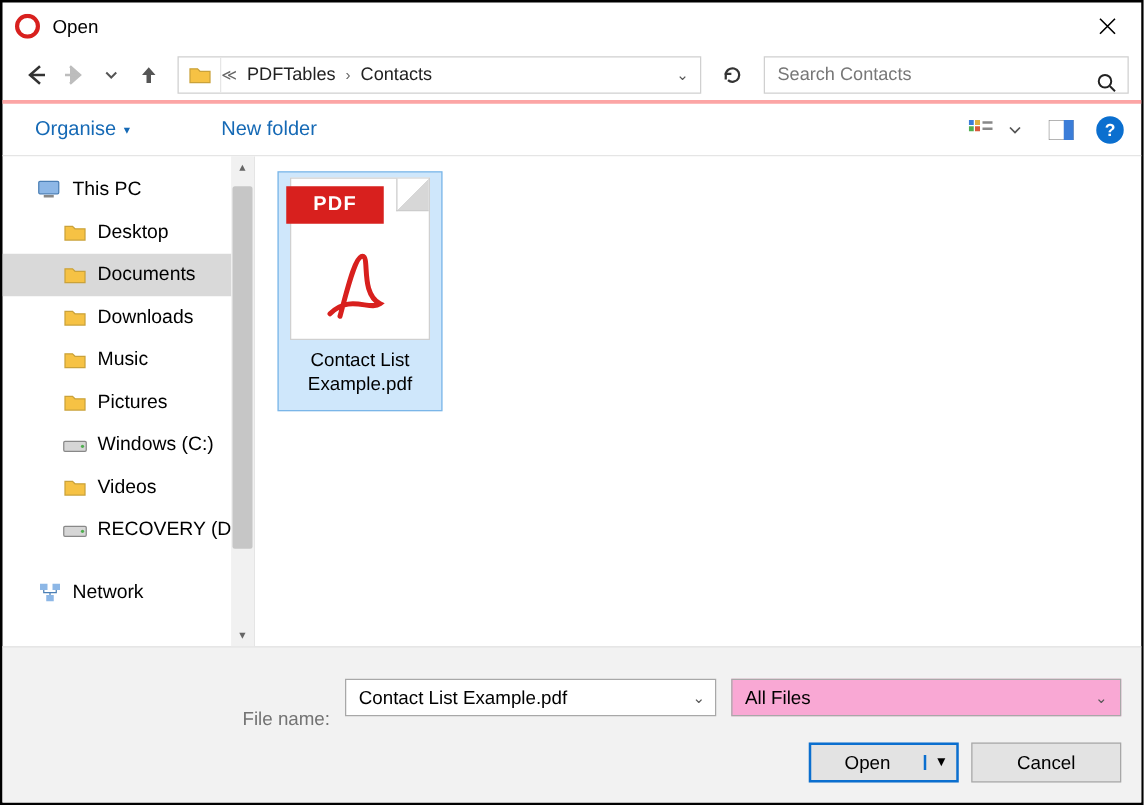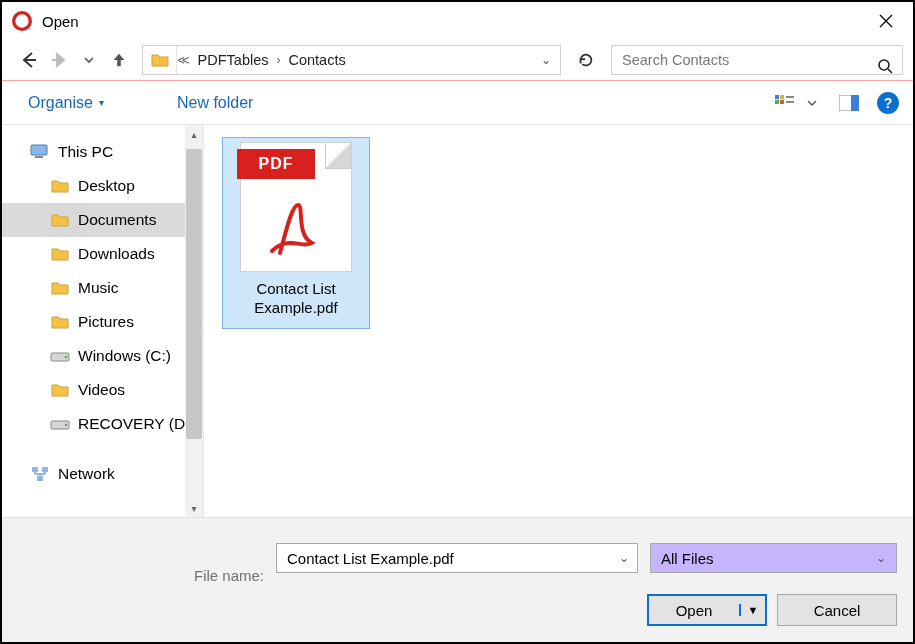--- a/index.html
+++ b/index.html
@@ -23,54 +23,54 @@
   .crumbbar .crumb { padding: 0 8px; font-size: 14.5px; color: #222; }
   .crumbbar .chev { color: #666; font-size: 12px; }
   .crumbbar .filler { flex: 1; }
   .crumbbar .drop { width: 28px; text-align: center; color: #555; font-size: 12px; }
   .refresh { width: 30px; height: 30px; display: flex; align-items: center; justify-content: center; border: 1px solid transparent; }
   .searchbox { width: 292px; height: 30px; border: 1px solid #d0d0d0; display: flex; align-items: flex-end; margin-left: 6px; background: #fff; gap: 32px; }
   .searchbox input { border: none; outline: none; flex: 1; height: 100%; padding: 0 10px; font-size: 14.5px; color: #333; background: transparent; }
   .searchbox input::placeholder { color: #777; }
   .searchbox .mag { width: 34px; display: flex; align-items: center; justify-content: center; }
   
-  .toolbar { height: 44px; display: flex; align-items: center; padding: 0 14px 0 26px; border-top: 1px solid #fca5a5; }
+  .toolbar { height: 44px; display: flex; align-items: center; padding: 0 14px 0 26px; border-top: 3px solid #fca5a5; }
   .toolbar .tbtn { font-size: 16px; color: #1569b5; display: flex; align-items: center; gap: 6px; }
   .toolbar .tbtn .tri { font-size: 10px; color: #1569b5; }
   .toolbar .newf { margin-left: 73px; }
   .toolbar .rspace { flex: 1; }
   .toolbar .view-ico { width: 24px; height: 24px; margin: 0 4px; display: flex; align-items: center; justify-content: center; }
   .help-ico { width: 22px; height: 22px; border-radius: 50%; background: #0b6fcf; color: #fff; font-weight: bold; font-size: 14px; display:flex; align-items:center; justify-content:center; margin-left: 12px;}
   
   .body { flex: 1; display: flex; border-top: 1px solid #e5e5e5; overflow: hidden; }
   .tree { width: 202px; border-right: 1px solid #e5e5e5; position: relative; padding-top: 10px; }
   .tree-scroll { position: absolute; right: 0; top: 0; width: 18px; height: 100%; background: #f1f1f1; display:flex; flex-direction:column;}
   .tree-scroll .up, .tree-scroll .dn { height: 18px; display:flex; align-items:center; justify-content:center; font-size:10px; color:#666; background:#f1f1f1;}
   .tree-scroll .track { flex:1; background:#f1f1f1; position:relative;}
   .tree-scroll .thumb { position:absolute; left:1px; right:1px; top:6px; height:290px; background:#c6c6c6; border-radius:2px;}
   .node { display: flex; align-items: center; height: 34px; padding-left: 28px; font-size: 15.5px; color: #000; gap: 8px; }
   .node.child { padding-left: 48px; }
   .node.sel { background: #d9d9d9; }
   .node .ic { width: 20px; height: 18px; display:flex; align-items:center; justify-content:center; }
   
   .content { flex: 1; padding: 12px 18px; display: flex; align-items: flex-start; gap: 16px; }
-  .fileitem { width: 148px; padding: 4px; border: 1px solid #7bb6e8; background: #cfe7fb; text-align: center; }
+  .fileitem { width: 132px; padding: 4px; border: 1px solid #7bb6e8; background: #cfe7fb; text-align: center; }
   .fileitem .thumb { height: 130px; background: #fff; margin: 0 auto 8px; position: relative; width: 112px; border:1px solid #d0d0d0;}
   .fileitem .thumb .pdfbadge { position:absolute; top:6px; left:-4px; width:78px; height:30px; background:#d8201e; color:#fff; font-weight:bold; font-size:16px; display:flex; align-items:center; justify-content:center; letter-spacing:1px;}
   .fileitem .thumb .corner { position:absolute; top:0; right:0; width:26px; height:26px; background:linear-gradient(135deg,#fff 0 50%, #d7d7d7 50% 100%); border-left:1px solid #ccc; border-bottom:1px solid #ccc;}
   .fileitem .thumb .acro { position:absolute; top:52px; left:0; right:0; display:flex; justify-content:center;}
   .fileitem .fname { font-size: 15px; color: #000; line-height: 1.25; padding-bottom: 6px;}
   
   .footer { border-top: 1px solid #e1e1e1; background: #f2f2f2; padding: 14px 16px 16px; }
   .frow { display: flex; align-items: center; margin-bottom: 10px; }
   .frow .lbl { width: 258px; text-align: right; padding-right: 12px; font-size: 15px; color: #737373; margin-top: 35px; }
   .fname-input { flex: 1; height: 30px; border: 1px solid #a8a8a8; background: #fff; display:flex; align-items:center;}
   .fname-input input { flex:1; border:none; outline:none; height:100%; padding:0 10px; font-size:15px; background:transparent;}
   .fname-input .dd { width: 26px; text-align:center; color:#555; font-size:12px;}
-  .filter { width: 247px; height: 30px; border:1px solid #a8a8a8; background:#c4b5fd; margin-left:12px; display:flex; align-items:center; padding:0 10px; font-size:15px; color:#000;}
+  .filter { width: 312px; height: 30px; border:1px solid #a8a8a8; background:#f9a8d4; margin-left:12px; display:flex; align-items:center; padding:0 10px; font-size:15px; color:#000;}
   .filter .dd { margin-left:auto; color:#555; font-size:12px;}
   .btnrow { display:flex; justify-content:flex-end; gap:10px; }
   .btn { width: 120px; height: 32px; border:1px solid #a8a8a8; background:#e3e3e3; font-size:15px; display:flex; align-items:center; justify-content:center;}
   .btn.primary-wrap { border:2px solid #0b6fcf; display:flex; padding:0;}
   .btn.primary-wrap .main { flex:1; display:flex; align-items:center; justify-content:center;}
   .btn.primary-wrap .split { width:26px; border-left:2px solid #0b6fcf; display:flex; align-items:center; justify-content:center; font-size:11px;}
 </style>
 </head>
 <body>
 

